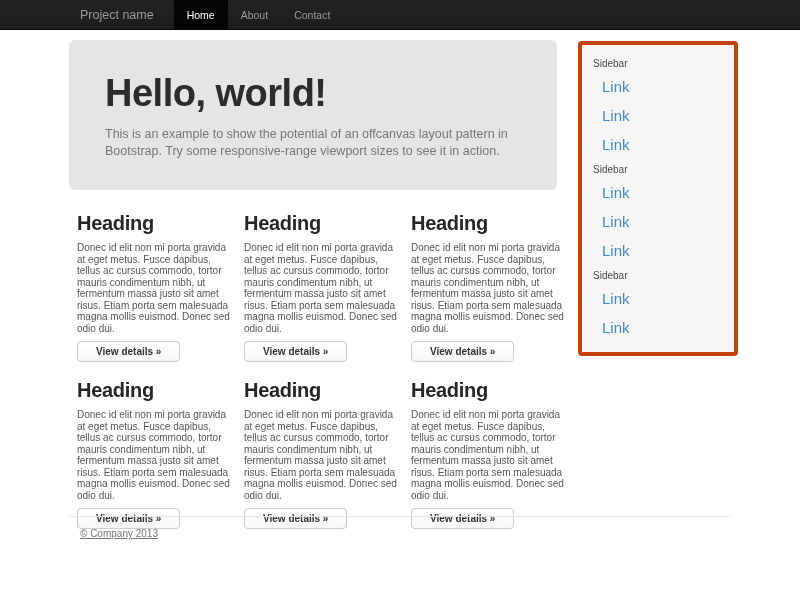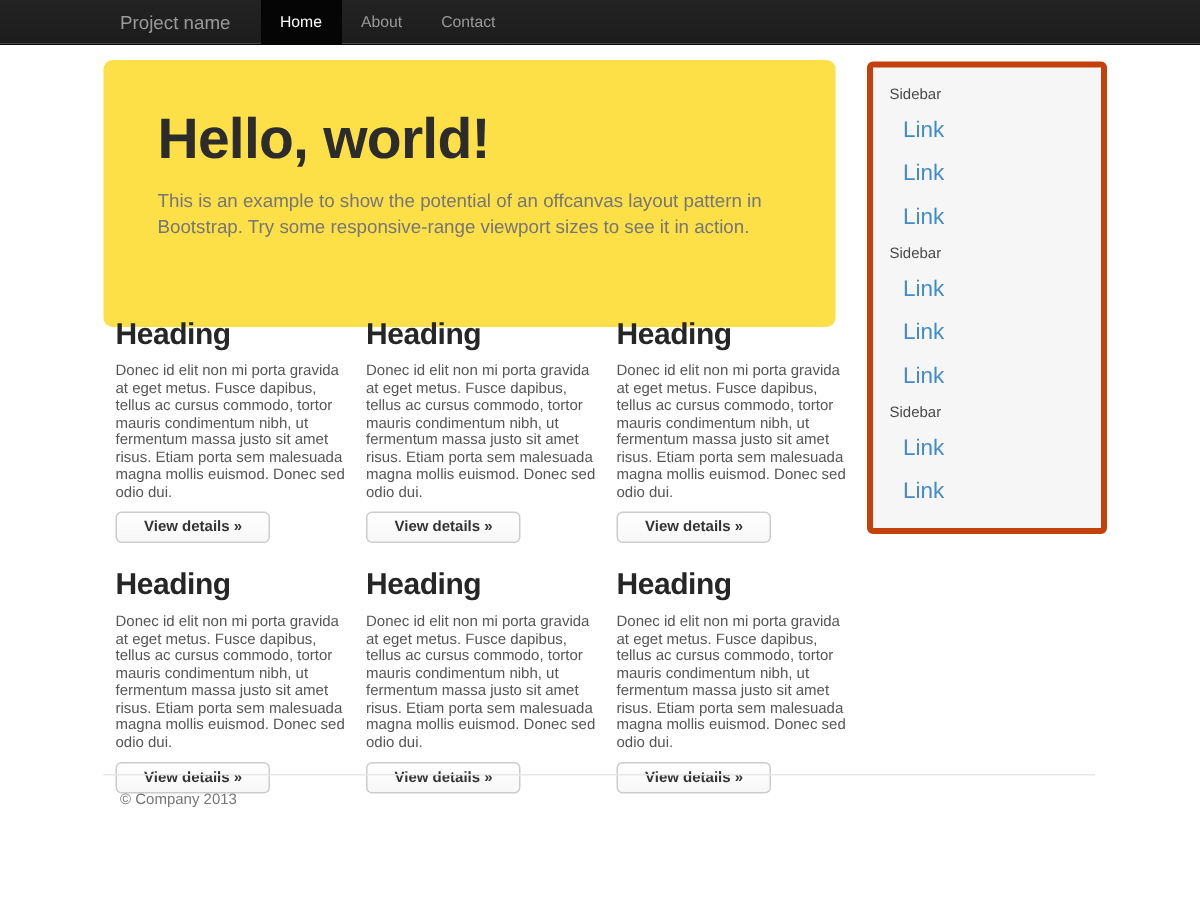--- a/index.html
+++ b/index.html
@@ -44,22 +44,22 @@
   }
   .nav-item.active {
     background: #050505;
     color: #ffffff;
   }
 
   
   .jumbotron {
     position: absolute;
     left: 69px; top: 40px;
-    width: 488px; height: 178px;
-    background: #fde047;
+    width: 488px; height: 150px;
+    background: #e5e5e5;
     border-radius: 6px;
     padding: 32px 36px 0 36px;
   }
   .jumbotron h1 {
     margin: 0 0 10px 0;
     font-size: 38px;
     line-height: 1.15;
     font-weight: bold;
     color: #2c2c2c;
     letter-spacing: -0.5px;
@@ -139,20 +139,21 @@
     left: 69px; top: 516px;
     width: 661px;
     border-top: 1px solid #e7e7e7;
     padding-top: 11px;
   }
   .footer p {
     margin: 0;
     padding-left: 11px;
     font-size: 10px;
     color: #777777;
+    text-decoration: underline;
   }
 </style>
 </head>
 <body>
 
 <nav class="navbar">
   <div class="navbar-inner">
     <a class="brand" href="#">Project name</a>
     <ul class="nav">
       <li>

